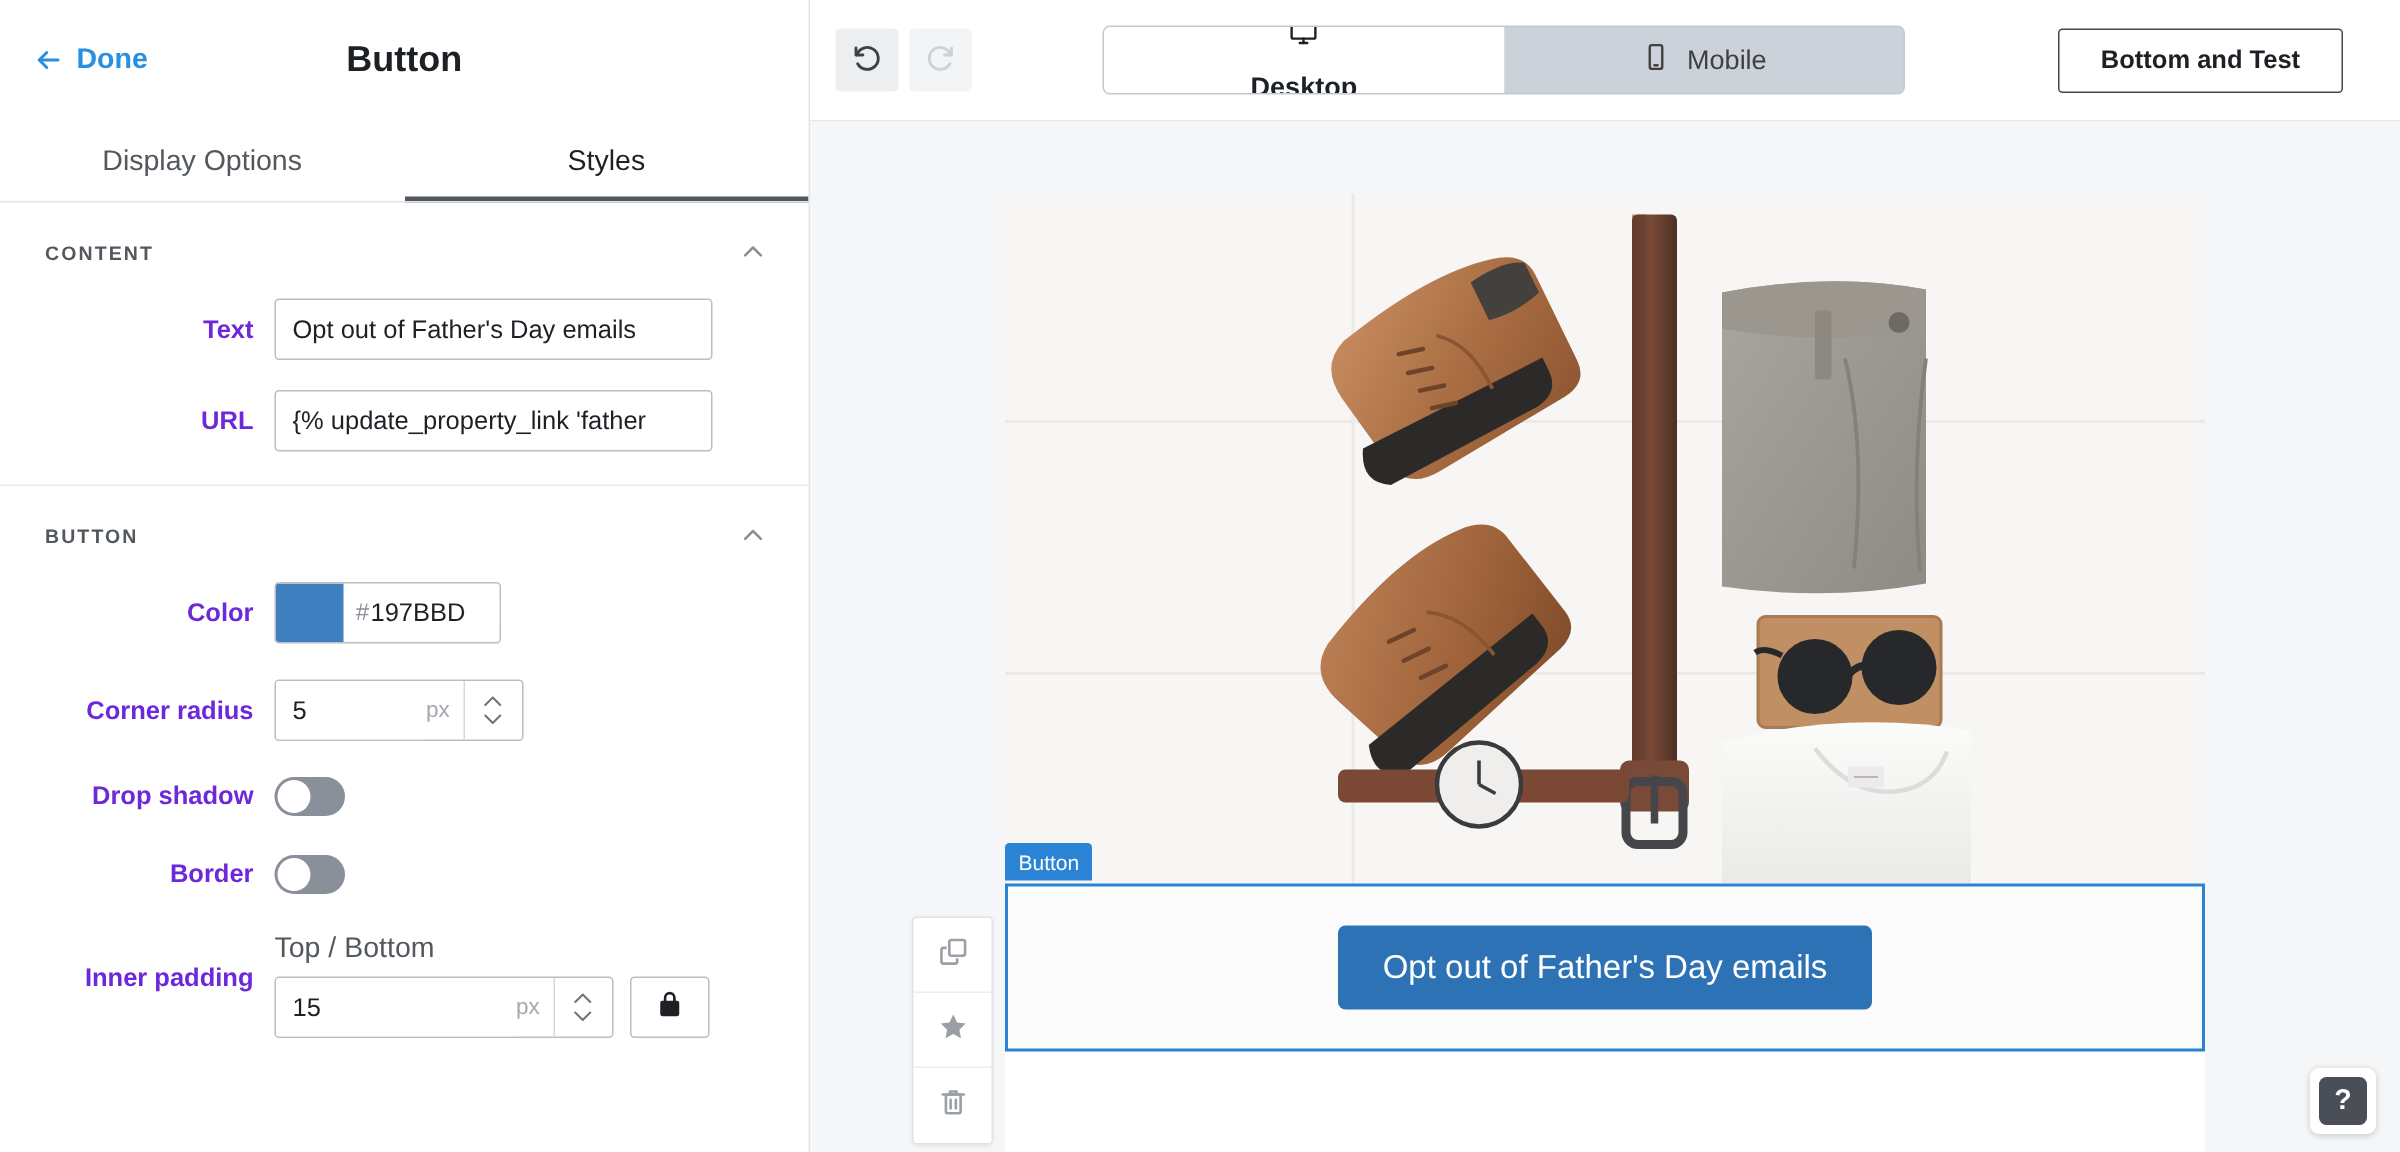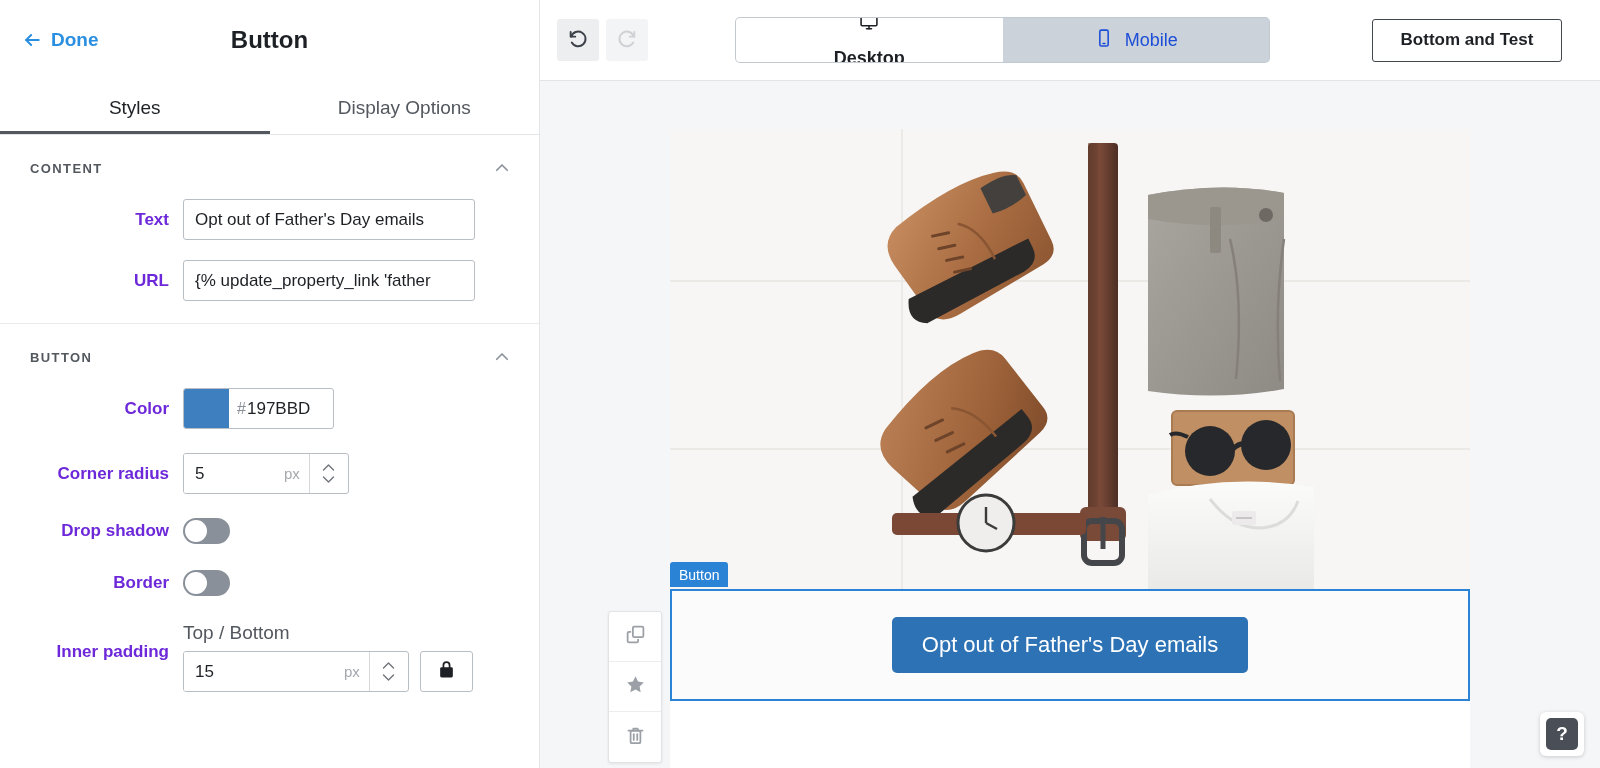--- a/index.html
+++ b/index.html
@@ -184,21 +184,21 @@
     display: flex; width: 533px; height: 44px;
     border-radius: 4px; overflow: hidden;
     background: #ccd2d9;
     box-shadow: 0 0 0 1px #c3c9d0;
   }
   .device-btn {
     flex: 1; display: flex; align-items: center; justify-content: center; gap: 11px;
     font-size: 18px; cursor: pointer;
   }
   .device-btn.active { background: #ffffff; color: #1d2024; font-weight: bold; flex-direction: column; }
-  .device-btn.inactive { background: #ccd2d9; color: #1d4ed8; align-items: center; }
+  .device-btn.inactive { background: #ccd2d9; color: #404040; align-items: center; }
   .device-btn svg { width: 20px; height: 20px; }
 
   .preview-test-btn {
     position: absolute; right: 38px;
     width: 190px; height: 43px;
     border: 1px solid #43484f; border-radius: 3px;
     background: #ffffff; color: #1d2024;
     font-size: 17px; font-weight: bold;
     font-family: "Liberation Sans", sans-serif;
     cursor: pointer;
@@ -288,25 +288,25 @@
             <line x1="20" y1="12" x2="5" y2="12"></line>
               <polyline points="11 18 5 12 11 6"></polyline>
           </svg>
         </span>
         <span>Done</span>
       </div>
       <div class="panel-title">Button</div>
     </div>
 
     <div class="tabs">
+      <div class="tab">
+        <span>Display Options</span>
+      </div>
       <div class="tab active">
         <span>Styles</span>
-      </div>
-      <div class="tab">
-        <span>Display Options</span>
       </div>
     </div>
 
     <div class="panel-body">
 
       <div class="section">
         <div class="section-head">
           <span class="section-title">CONTENT</span>
           <span>
             <svg class="chev" viewBox="0 0 24 24" fill="none" stroke="currentColor" stroke-width="2.2" stroke-linecap="round" stroke-linejoin="round">

